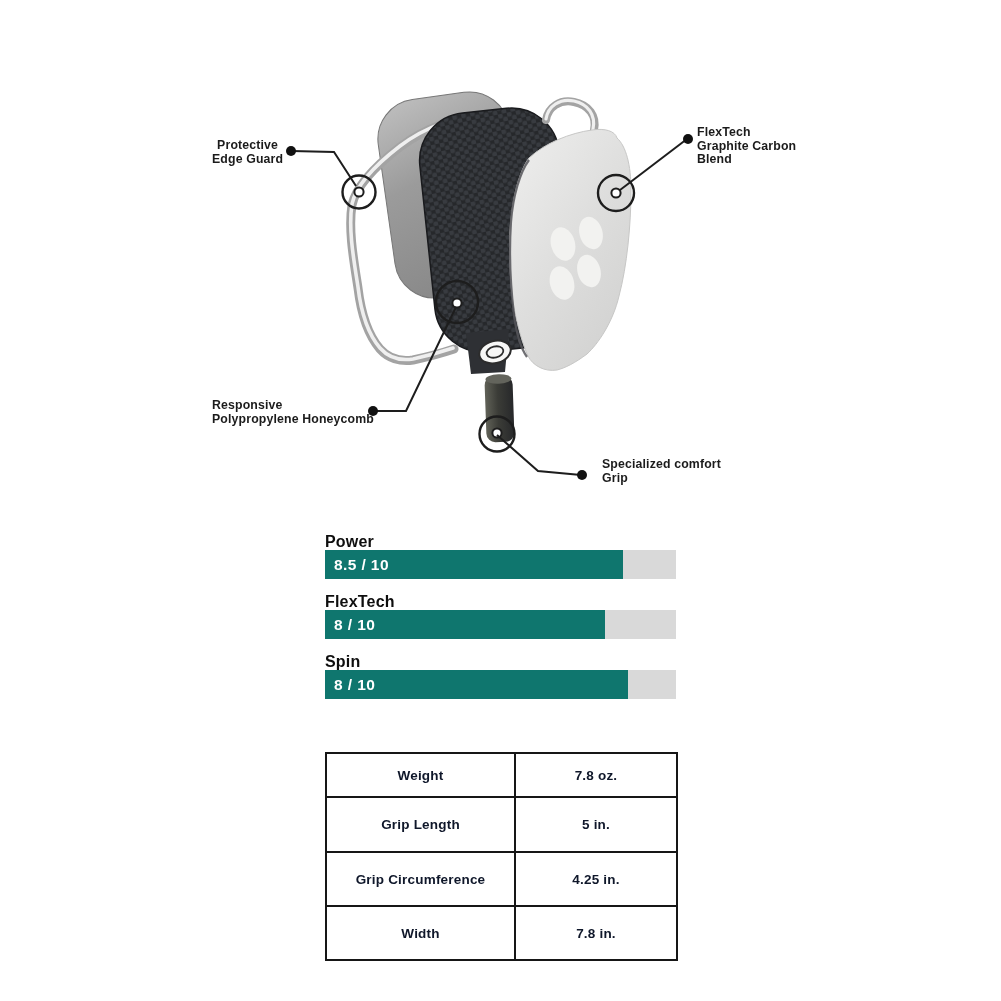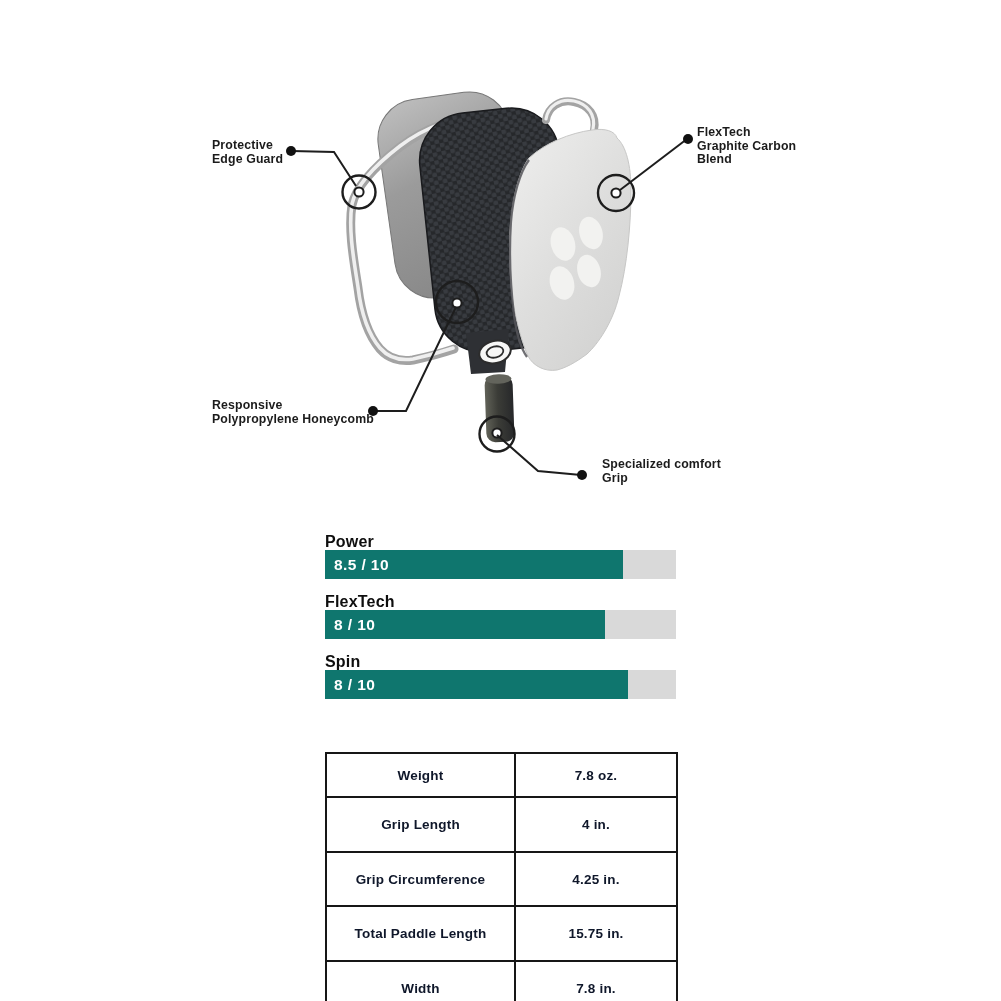--- a/index.html
+++ b/index.html
@@ -104,21 +104,21 @@
       <path d="M 497,435 L 538,471 L 581,475"></path>
     </g>
     <g fill="#111">
       <circle cx="291" cy="151" r="5"></circle>
       <circle cx="688" cy="139" r="5"></circle>
       <circle cx="373" cy="411" r="5"></circle>
       <circle cx="582" cy="475" r="5"></circle>
     </g>
   </svg>
 
-  <div class="callout-label" style="left:212px;top:139px;">Protective
+  <div class="callout-label" style="left:212px;top:139px;text-align:center;">Protective
 Edge Guard</div>
   <div class="callout-label" style="left:212px;top:399px;">Responsive
 Polypropylene Honeycomb</div>
   <div class="callout-label" style="left:697px;top:126px;">FlexTech
 Graphite Carbon
 Blend</div>
   <div class="callout-label" style="left:602px;top:458px;">Specialized comfort
 Grip</div>
 
   <div class="rating-label" style="top:533px;">Power</div>
@@ -143,29 +143,25 @@
   </div>
 
   <table class="specs">
     <tbody>
       <tr class="r0">
         <td class="c-label">Weight</td>
         <td class="c-value">7.8 oz.</td>
       </tr>
       <tr class="r1">
         <td class="c-label">Grip Length</td>
-        <td class="c-value">4 in.</td>
+        <td class="c-value">5 in.</td>
       </tr>
       <tr class="r2">
         <td class="c-label">Grip Circumference</td>
         <td class="c-value">4.25 in.</td>
-      </tr>
-      <tr class="r3">
-        <td class="c-label">Total Paddle Length</td>
-        <td class="c-value">15.75 in.</td>
       </tr>
       <tr class="r4">
         <td class="c-label">Width</td>
         <td class="c-value">7.8 in.</td>
       </tr>
     </tbody>
   </table>
 
 </div>
 

